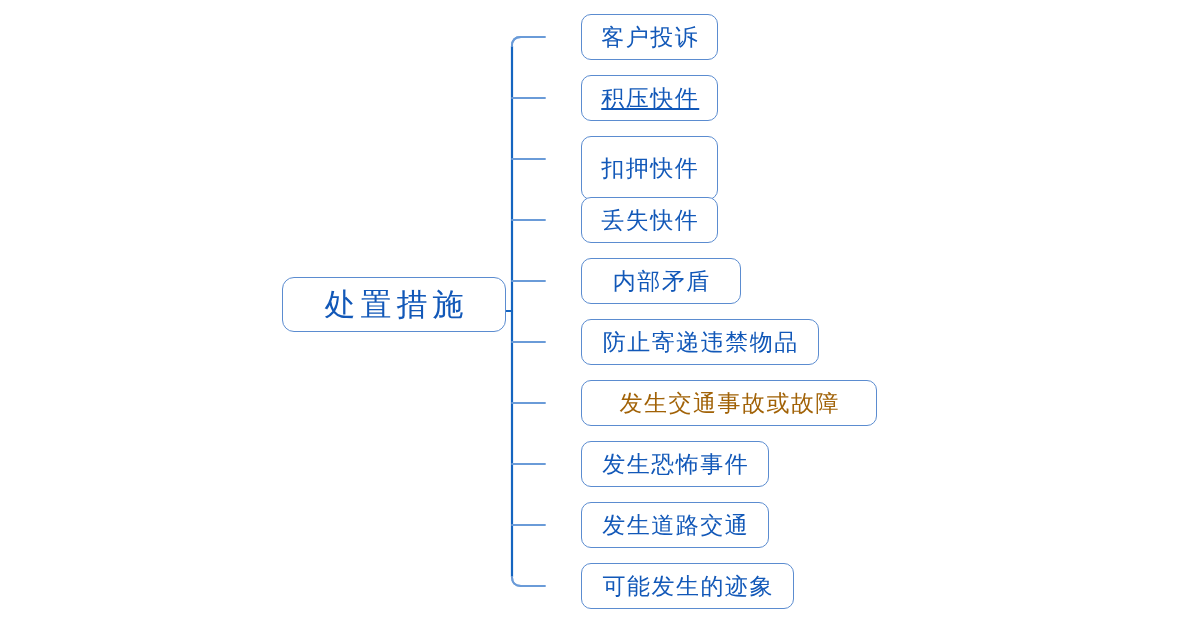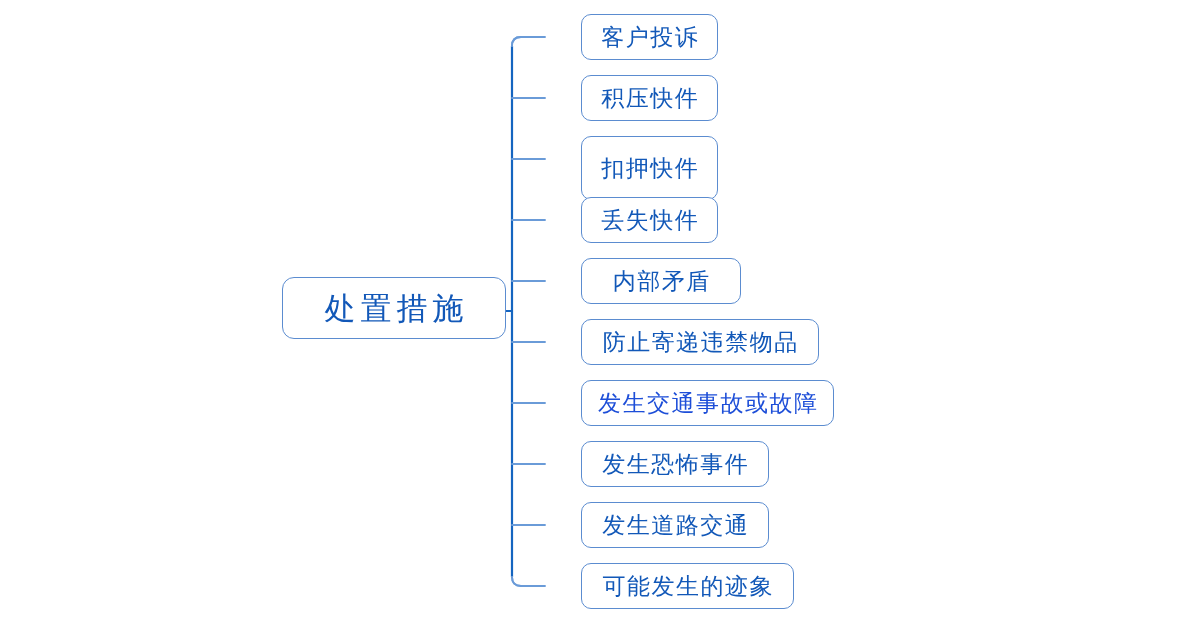--- a/index.html
+++ b/index.html
@@ -76,44 +76,44 @@
         <path d="M 512 342 H 545" stroke="#6A9BD8" stroke-width="1.9" fill="none"></path>
         <path d="M 512 403 H 545" stroke="#6A9BD8" stroke-width="1.9" fill="none"></path>
         <path d="M 512 464 H 545" stroke="#6A9BD8" stroke-width="1.9" fill="none"></path>
         <path d="M 512 525 H 545" stroke="#6A9BD8" stroke-width="1.9" fill="none"></path>
         <path d="M 512 577 Q 512 586 521 586 H 545" stroke="#6A9BD8" stroke-width="1.9" fill="none"></path>
         <path d="M 512 46 Q 512 37 521 37" stroke="#6A9BD8" stroke-width="1.9" fill="none"></path>
         <path d="M 512 577 Q 512 586 521 586" stroke="#6A9BD8" stroke-width="1.9" fill="none"></path>
       </g>
   </svg>
 
-  <div class="node node-root" style="left: 282px; top: 277px; width: 224px; height: 62px; border-color: rgb(91, 140, 208); color: rgb(18, 88, 184);">
+  <div class="node node-root" style="left: 282px; top: 277px; width: 224px; height: 55px; border-color: rgb(91, 140, 208); color: rgb(18, 88, 184);">
     <span class="node-label">处置措施</span>
   </div>
 
   <div id="children-container">
       <div class="node node-child" style="left: 545px; top: 14px; width: 137px; height: 46px; border-color: rgb(91, 140, 208); color: rgb(18, 88, 184);">
         <span class="node-label">客户投诉</span>
       </div>
-      <div class="node node-child" style="left: 545px; top: 75px; width: 137px; height: 46px; border-color: rgb(91, 140, 208); color: rgb(18, 88, 184);">
+      <div class="node node-child" style="left: 545px; top: 75px; width: 137px; height: 46px; border-color: rgb(91, 140, 208); color: rgb(18, 88, 184); text-decoration: underline;">
         <span class="node-label">积压快件</span>
       </div>
       <div class="node node-child" style="left: 545px; top: 136px; width: 137px; height: 64px; border-color: rgb(91, 140, 208); color: rgb(18, 88, 184);">
         <span class="node-label">扣押快件</span>
       </div>
       <div class="node node-child" style="left: 545px; top: 197px; width: 137px; height: 46px; border-color: rgb(91, 140, 208); color: rgb(18, 88, 184); text-align: right;">
         <span class="node-label">丢失快件</span>
       </div>
       <div class="node node-child" style="left: 545px; top: 258px; width: 160px; height: 46px; border-color: rgb(91, 140, 208); color: rgb(18, 88, 184);">
         <span class="node-label">内部矛盾</span>
       </div>
       <div class="node node-child" style="left: 545px; top: 319px; width: 238px; height: 46px; border-color: rgb(91, 140, 208); color: rgb(18, 88, 184);">
         <span class="node-label">防止寄递违禁物品</span>
       </div>
-      <div class="node node-child" style="left: 545px; top: 380px; width: 253px; height: 46px; border-color: rgb(91, 140, 208); color: #1d4ed8; align-items: center;">
+      <div class="node node-child" style="left: 545px; top: 380px; width: 296px; height: 46px; border-color: rgb(91, 140, 208); color: #a16207; align-items: center;">
         <span class="node-label">发生交通事故或故障</span>
       </div>
       <div class="node node-child" style="left: 545px; top: 441px; width: 188px; height: 46px; border-color: rgb(91, 140, 208); color: rgb(18, 88, 184);">
         <span class="node-label">发生恐怖事件</span>
       </div>
       <div class="node node-child" style="left: 545px; top: 502px; width: 188px; height: 46px; border-color: rgb(91, 140, 208); color: rgb(18, 88, 184); text-align: right;">
         <span class="node-label">发生道路交通</span>
       </div>
       <div class="node node-child" style="left: 545px; top: 563px; width: 213px; height: 46px; border-color: rgb(91, 140, 208); color: rgb(18, 88, 184);">
         <span class="node-label">可能发生的迹象</span>

